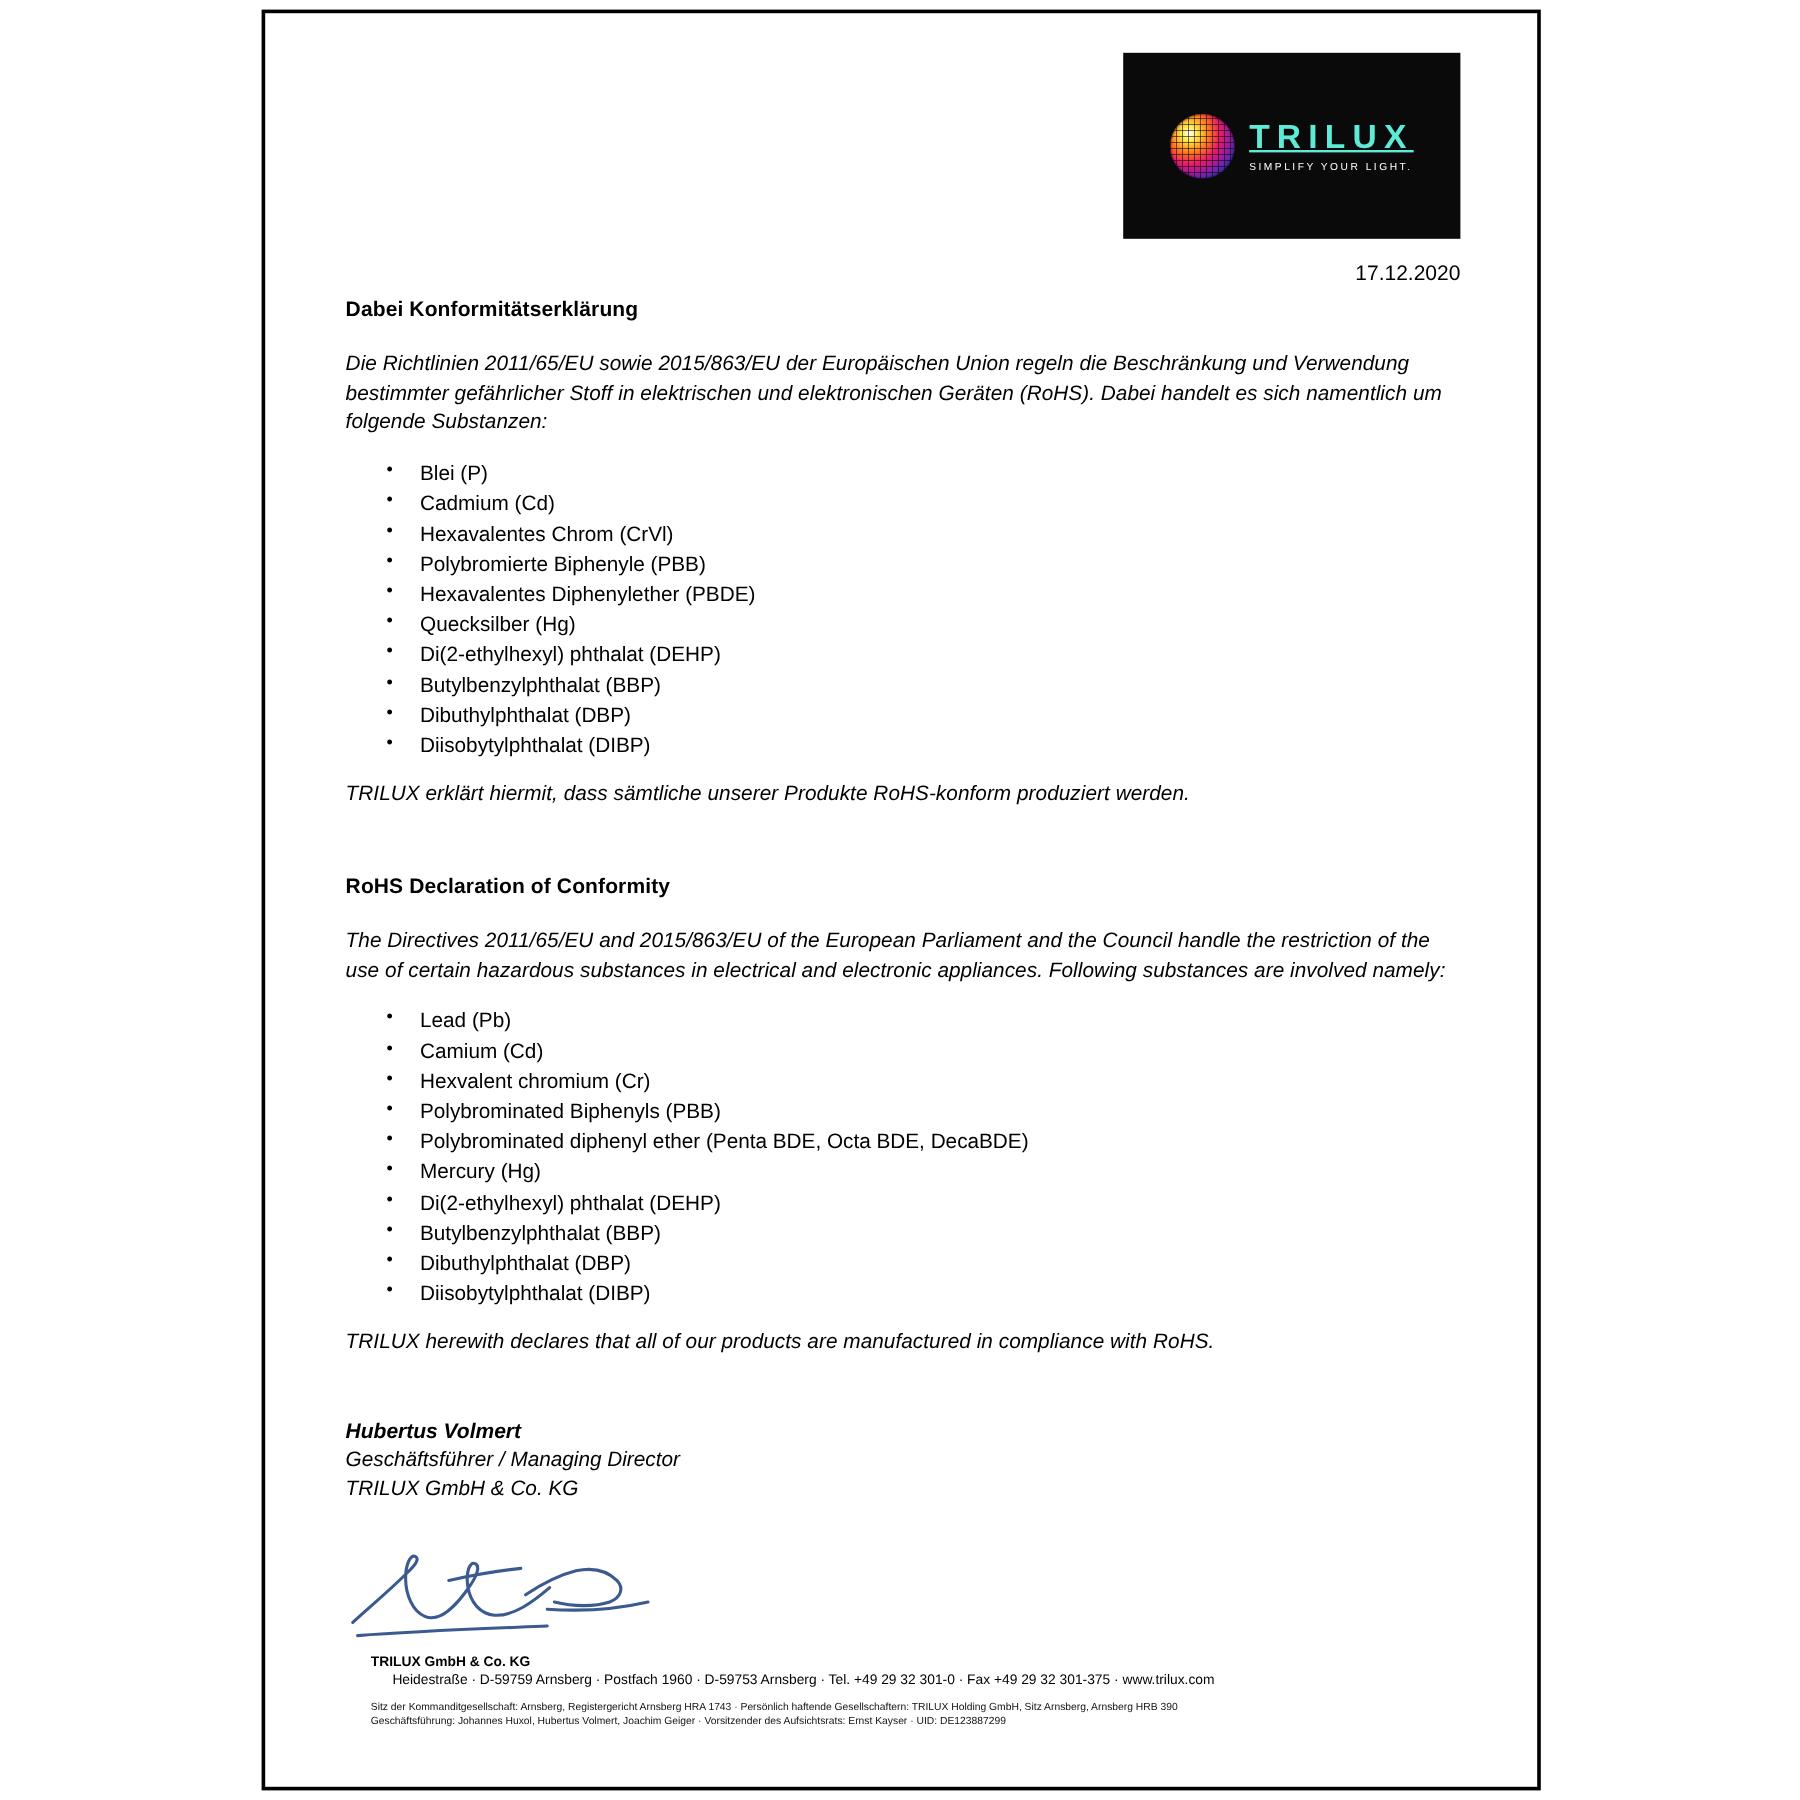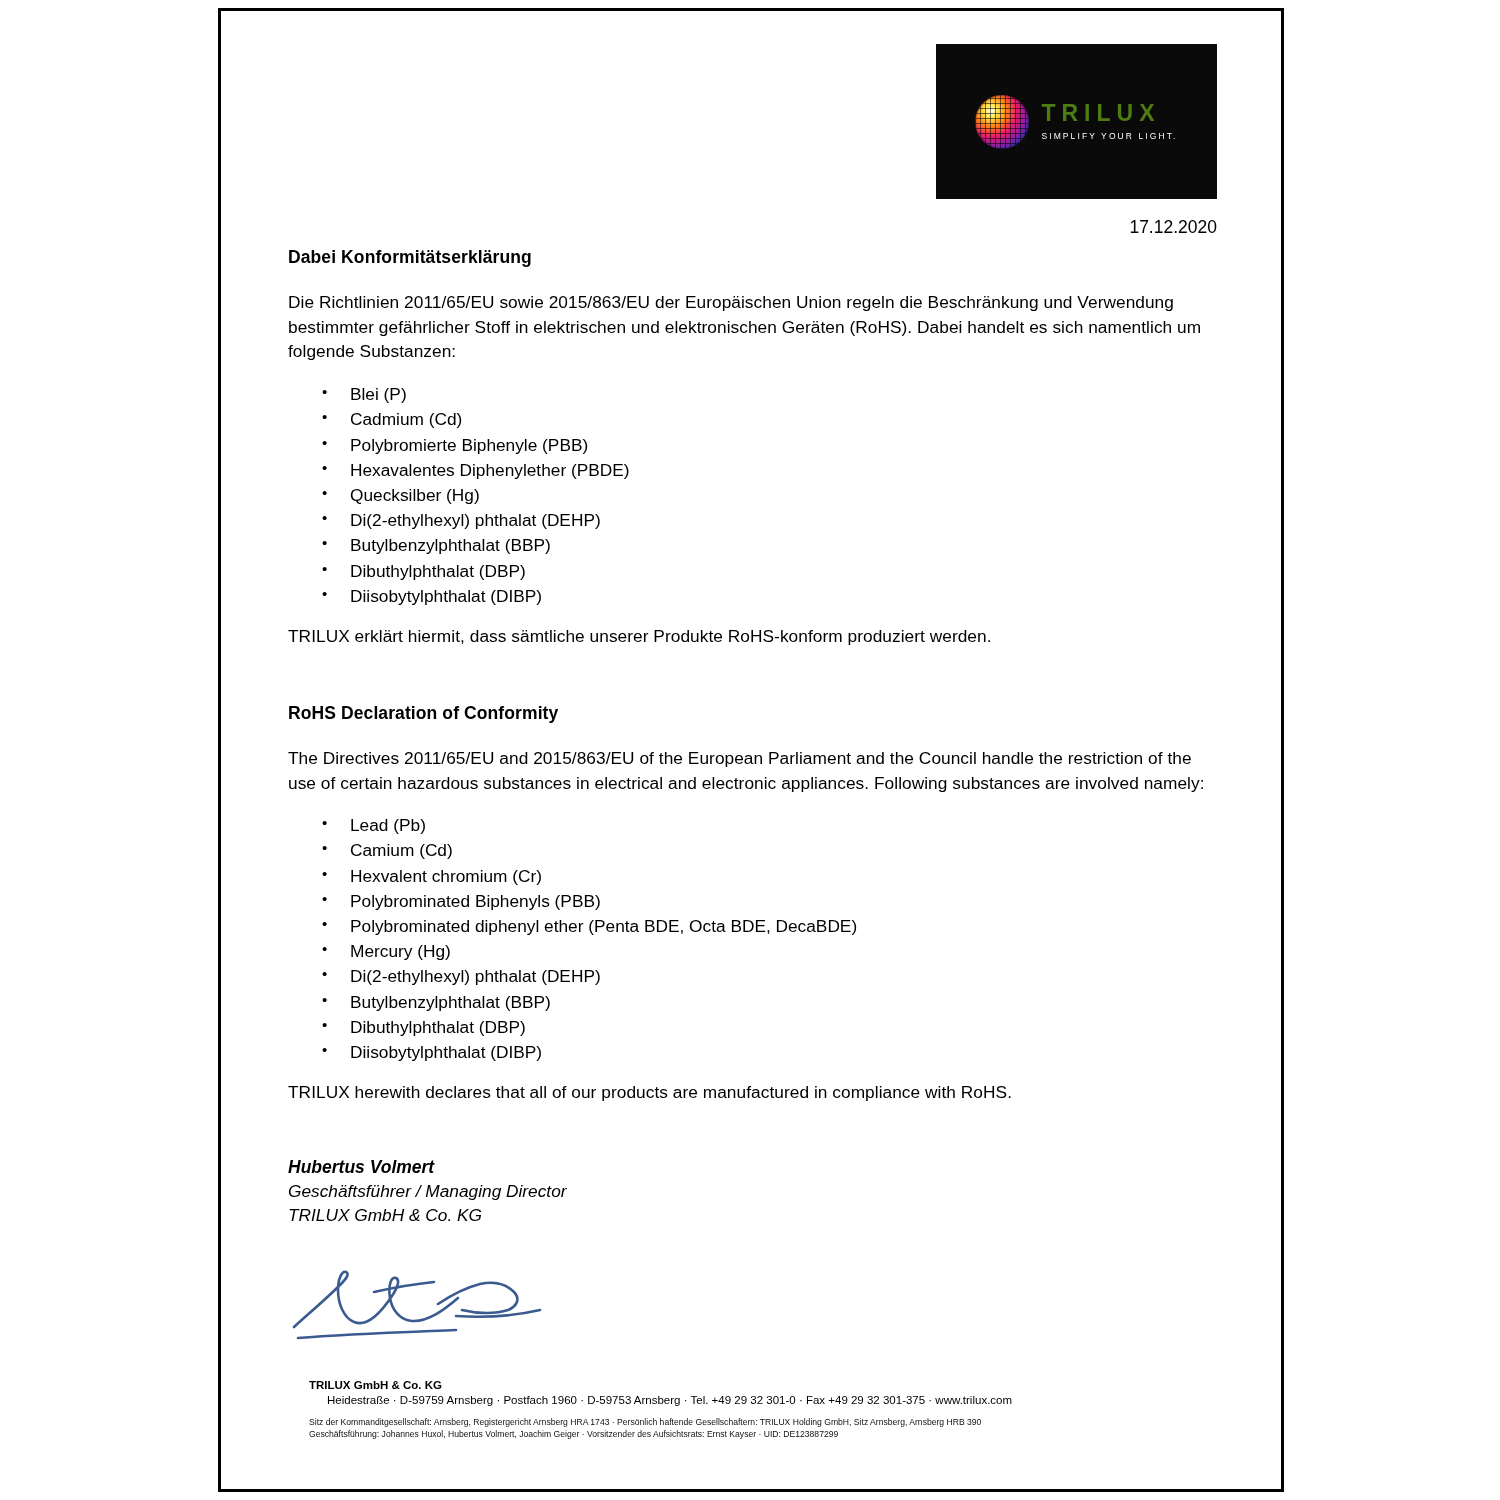--- a/index.html
+++ b/index.html
@@ -62,24 +62,25 @@
       repeating-linear-gradient(0deg, rgba(0,0,0,0.55) 0 1px, rgba(0,0,0,0) 1px 5px),
       repeating-linear-gradient(90deg, rgba(0,0,0,0.55) 0 1px, rgba(0,0,0,0) 1px 5px);
   }
   .logo-text {
     display: flex;
     flex-direction: column;
     align-items: flex-start;
     line-height: 1;
   }
   .logo-word {
-    color: #4d7c0f;
-    font-size: 23px;
+    color: #5eead4;
+    font-size: 28px;
     font-weight: bold;
     letter-spacing: 6px;
+    text-decoration: underline;
   }
   .logo-tag {
     color: #ffffff;
     font-size: 8.5px;
     letter-spacing: 2.1px;
     margin-top: 7px;
   }
   .doc-date {
     position: absolute;
     right: 64px;
@@ -97,20 +98,21 @@
     font-size: 17.5px;
     font-weight: bold;
     margin: 0 0 22px 0;
     letter-spacing: 0.1px;
   }
   p.para {
     font-size: 17.3px;
     line-height: 1.43;
     margin: 0 0 18px 0;
     letter-spacing: 0.05px;
+    font-style: italic;
   }
   ul.substances {
     margin: 0 0 16px 0;
     padding-left: 62px;
     list-style: none;
   }
   ul.substances li {
     font-size: 17.3px;
     line-height: 1.4;
     position: relative;
@@ -191,20 +193,21 @@
 
   <div class="doc-date">17.12.2020</div>
 
   <div class="content">
 
     <h2 class="section-title">Dabei Konformitätserklärung</h2>
     <p class="para">Die Richtlinien 2011/65/EU sowie 2015/863/EU der Europäischen Union regeln die Beschränkung und Verwendung bestimmter gefährlicher Stoff in elektrischen und elektronischen Geräten (RoHS). Dabei handelt es sich namentlich um folgende Substanzen:</p>
     <ul class="substances">
       <li>Blei (P)</li>
       <li>Cadmium (Cd)</li>
+      <li>Hexavalentes Chrom (CrVl)</li>
       <li>Polybromierte Biphenyle (PBB)</li>
       <li>Hexavalentes Diphenylether (PBDE)</li>
       <li>Quecksilber (Hg)</li>
       <li>Di(2-ethylhexyl) phthalat (DEHP)</li>
       <li>Butylbenzylphthalat (BBP)</li>
       <li>Dibuthylphthalat (DBP)</li>
       <li>Diisobytylphthalat (DIBP)</li>
     </ul>
     <p class="para closing">TRILUX erklärt hiermit, dass sämtliche unserer Produkte RoHS-konform produziert werden.</p>
 

